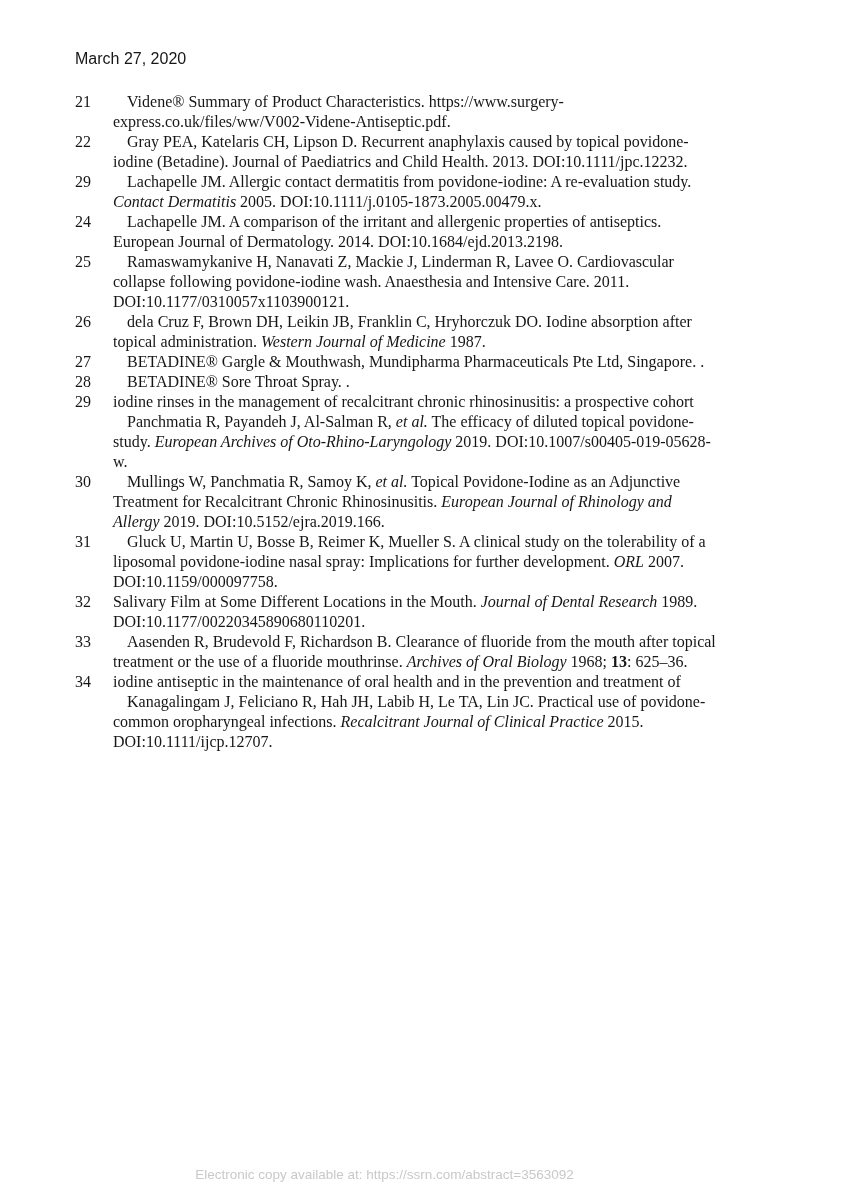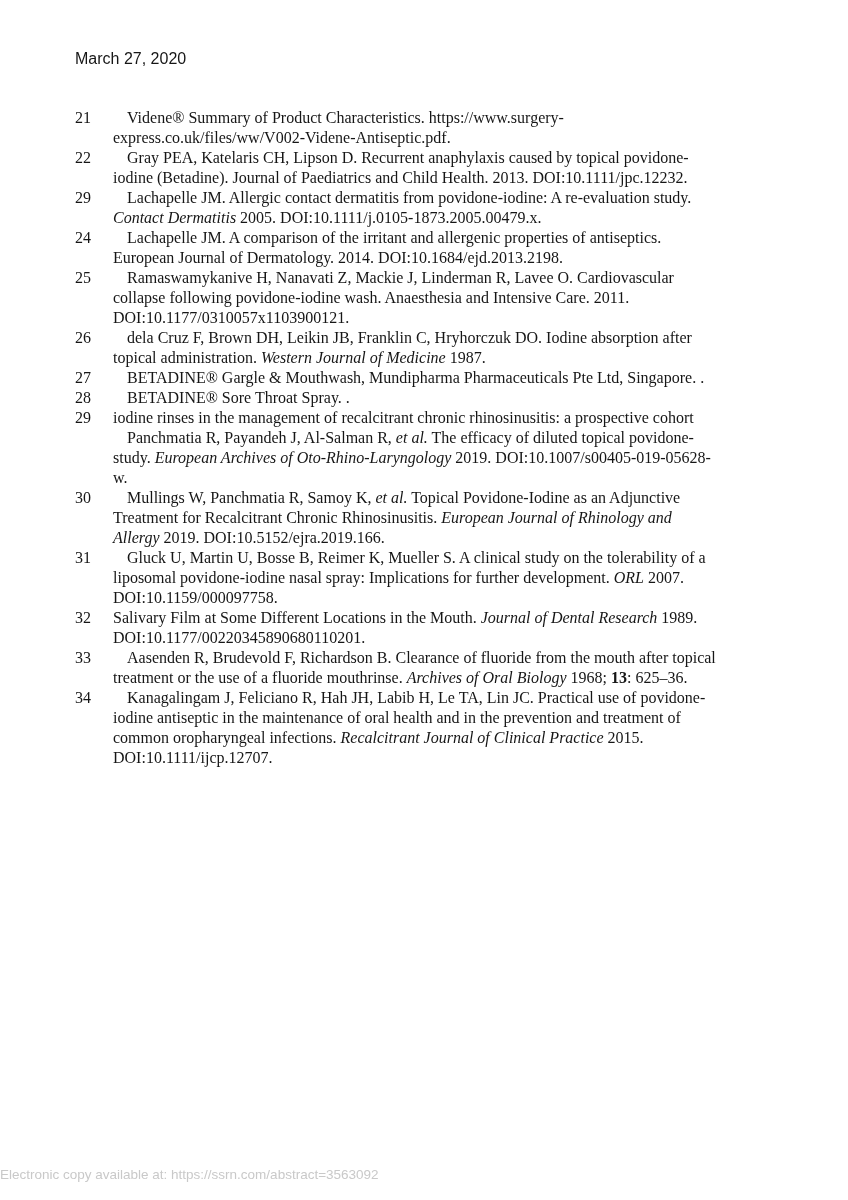--- a/index.html
+++ b/index.html
@@ -25,21 +25,21 @@
     left: 75px;
     top: 51px;
     font-family: "Liberation Sans", "DejaVu Sans", sans-serif;
     font-size: 16px;
     line-height: 16px;
     color: var(--text-color, #161616);
   }
   .reference-list {
     position: absolute;
     left: 113px;
-    top: 108px;
+    top: 92px;
     width: 680px;
   }
   .ref-item {
     position: relative;
   }
   .ref-num {
     position: absolute;
     left: -38px;
     top: 0;
     font-size: 16px;
@@ -53,20 +53,21 @@
   .ref-line.first {
     padding-left: 14px;
   }
   .ref-line .it { font-style: italic; }
   .ref-line .bd { font-weight: bold; }
   .doc-footer {
     position: absolute;
     left: 0;
     top: 1166px;
     width: 769px;
+    text-align: center;
     font-family: "Liberation Sans", "DejaVu Sans", sans-serif;
     font-size: 13.5px;
     line-height: 17px;
     color: var(--footer-color, #c9c9c9);
   }
 </style>
 </head>
 <body style="--text-color: #161616; --footer-color: #c9c9c9; --bg-color: #ffffff;">
 
 <div class="page">
@@ -135,20 +136,20 @@
         <div class="ref-line"><span>Salivary Film at Some Different Locations in the Mouth. </span><span class="it">Journal of Dental Research</span><span> 1989.</span></div>
         <div class="ref-line"><span>DOI:10.1177/00220345890680110201.</span></div>
       </div>
       <div class="ref-item">
         <span class="ref-num">33</span>
         <div class="ref-line first"><span>Aasenden R, Brudevold F, Richardson B. Clearance of fluoride from the mouth after topical</span></div>
         <div class="ref-line"><span>treatment or the use of a fluoride mouthrinse. </span><span class="it">Archives of Oral Biology</span><span> 1968; </span><span class="bd">13</span><span>: 625–36.</span></div>
       </div>
       <div class="ref-item">
         <span class="ref-num">34</span>
+        <div class="ref-line"><span>iodine antiseptic in the maintenance of oral health and in the prevention and treatment of</span></div>
         <div class="ref-line first"><span>Kanagalingam J, Feliciano R, Hah JH, Labib H, Le TA, Lin JC. Practical use of povidone-</span></div>
-        <div class="ref-line"><span>iodine antiseptic in the maintenance of oral health and in the prevention and treatment of</span></div>
         <div class="ref-line"><span>common oropharyngeal infections. </span><span class="it">Recalcitrant Journal of Clinical Practice</span><span> 2015.</span></div>
         <div class="ref-line"><span>DOI:10.1111/ijcp.12707.</span></div>
       </div>
     </div>
   <div class="doc-footer">Electronic copy available at: https://ssrn.com/abstract=3563092</div>
 </div>
 
 </body></html>

